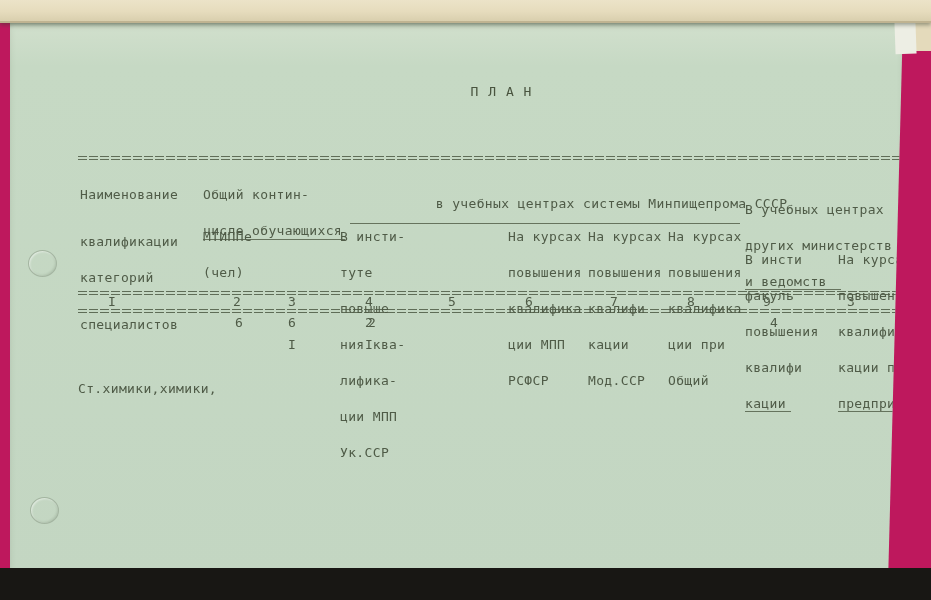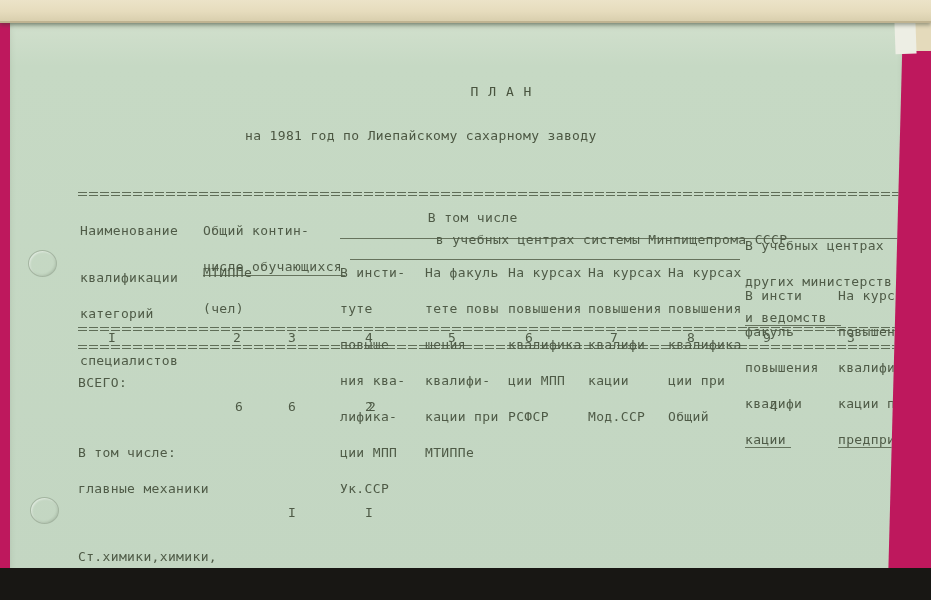--- a/index.html
+++ b/index.html
@@ -79,41 +79,37 @@
   <div class="corner-white"></div>
 
   <div class="page">
     <div class="hole h1"></div>
     <div class="hole h2"></div>
 
     <div class="doc">
 
       <div class="title">
         <div class="t1">П Л А Н</div>
-        <div class="t3">на 1981 год по Лиепайскому сахарному заводу</div>
       </div>
 
       <div class="rule first"></div>
 
       <div class="thead">
         <div class="hb h-col1">
           <div class="g">Наименование</div>
           <div>квалификации</div>
           <div class="g">категорий</div>
           <div>специалистов</div>
         </div>
 
         <div class="hb h-conting">
           <div>Общий контин-</div>
           <div><span class="u">числе обучающихся</span></div>
         </div>
 
-        <div class="hb h-vtom">
-          <span>В том числе</span>
-        </div>
 
         <div class="hb h-other">
           <div>В учебных центрах</div>
           <div>других министерств</div>
           <div><span class="u">и ведомств</span></div>
         </div>
 
         <div class="hb h-centers">
           <span>в учебных центрах системы Минпищепрома СССР</span>
         </div>
@@ -127,28 +123,20 @@
         <div class="hb h-c4">
           <div>В инсти-</div>
           <div>туте</div>
           <div>повыше</div>
           <div>ния ква-</div>
           <div>лифика-</div>
           <div>ции МПП</div>
           <div>Ук.ССР</div>
         </div>
 
-        <div class="hb h-c5">
-          <div>На факуль</div>
-          <div>тете повы</div>
-          <div>шения</div>
-          <div>квалифи-</div>
-          <div>кации при</div>
-          <div>МТИППе</div>
-        </div>
 
         <div class="hb h-c6">
           <div>На курсах</div>
           <div>повышения</div>
           <div>квалифика</div>
           <div>ции МПП</div>
           <div>РСФСР</div>
         </div>
 
         <div class="hb h-c7">
@@ -195,34 +183,27 @@
         <span class="num n6">6</span>
         <span class="num n7">7</span>
         <span class="num n8">8</span>
         <span class="num n9">9</span>
         <span class="num n10">3</span>
       </div>
 
       <div class="rule"></div>
 
       <div class="row r1">
-        <div class="lab">
-          <div>ВСЕГО:</div>
-        </div>
         <div class="val c2">6</div>
         <div class="val c3">6</div>
         <div class="val c4 overstrike">2</div>
         <div class="val c9">4</div>
       </div>
 
       <div class="row r2">
-        <div class="lab">
-          <div>В том числе:</div>
-          <div>главные механики</div>
-        </div>
         <div class="val c3">I</div>
         <div class="val c4">I</div>
       </div>
 
       <div class="row r3">
         <div class="lab">
           <div>Ст.химики,химики,</div>
           
           
         </div>

